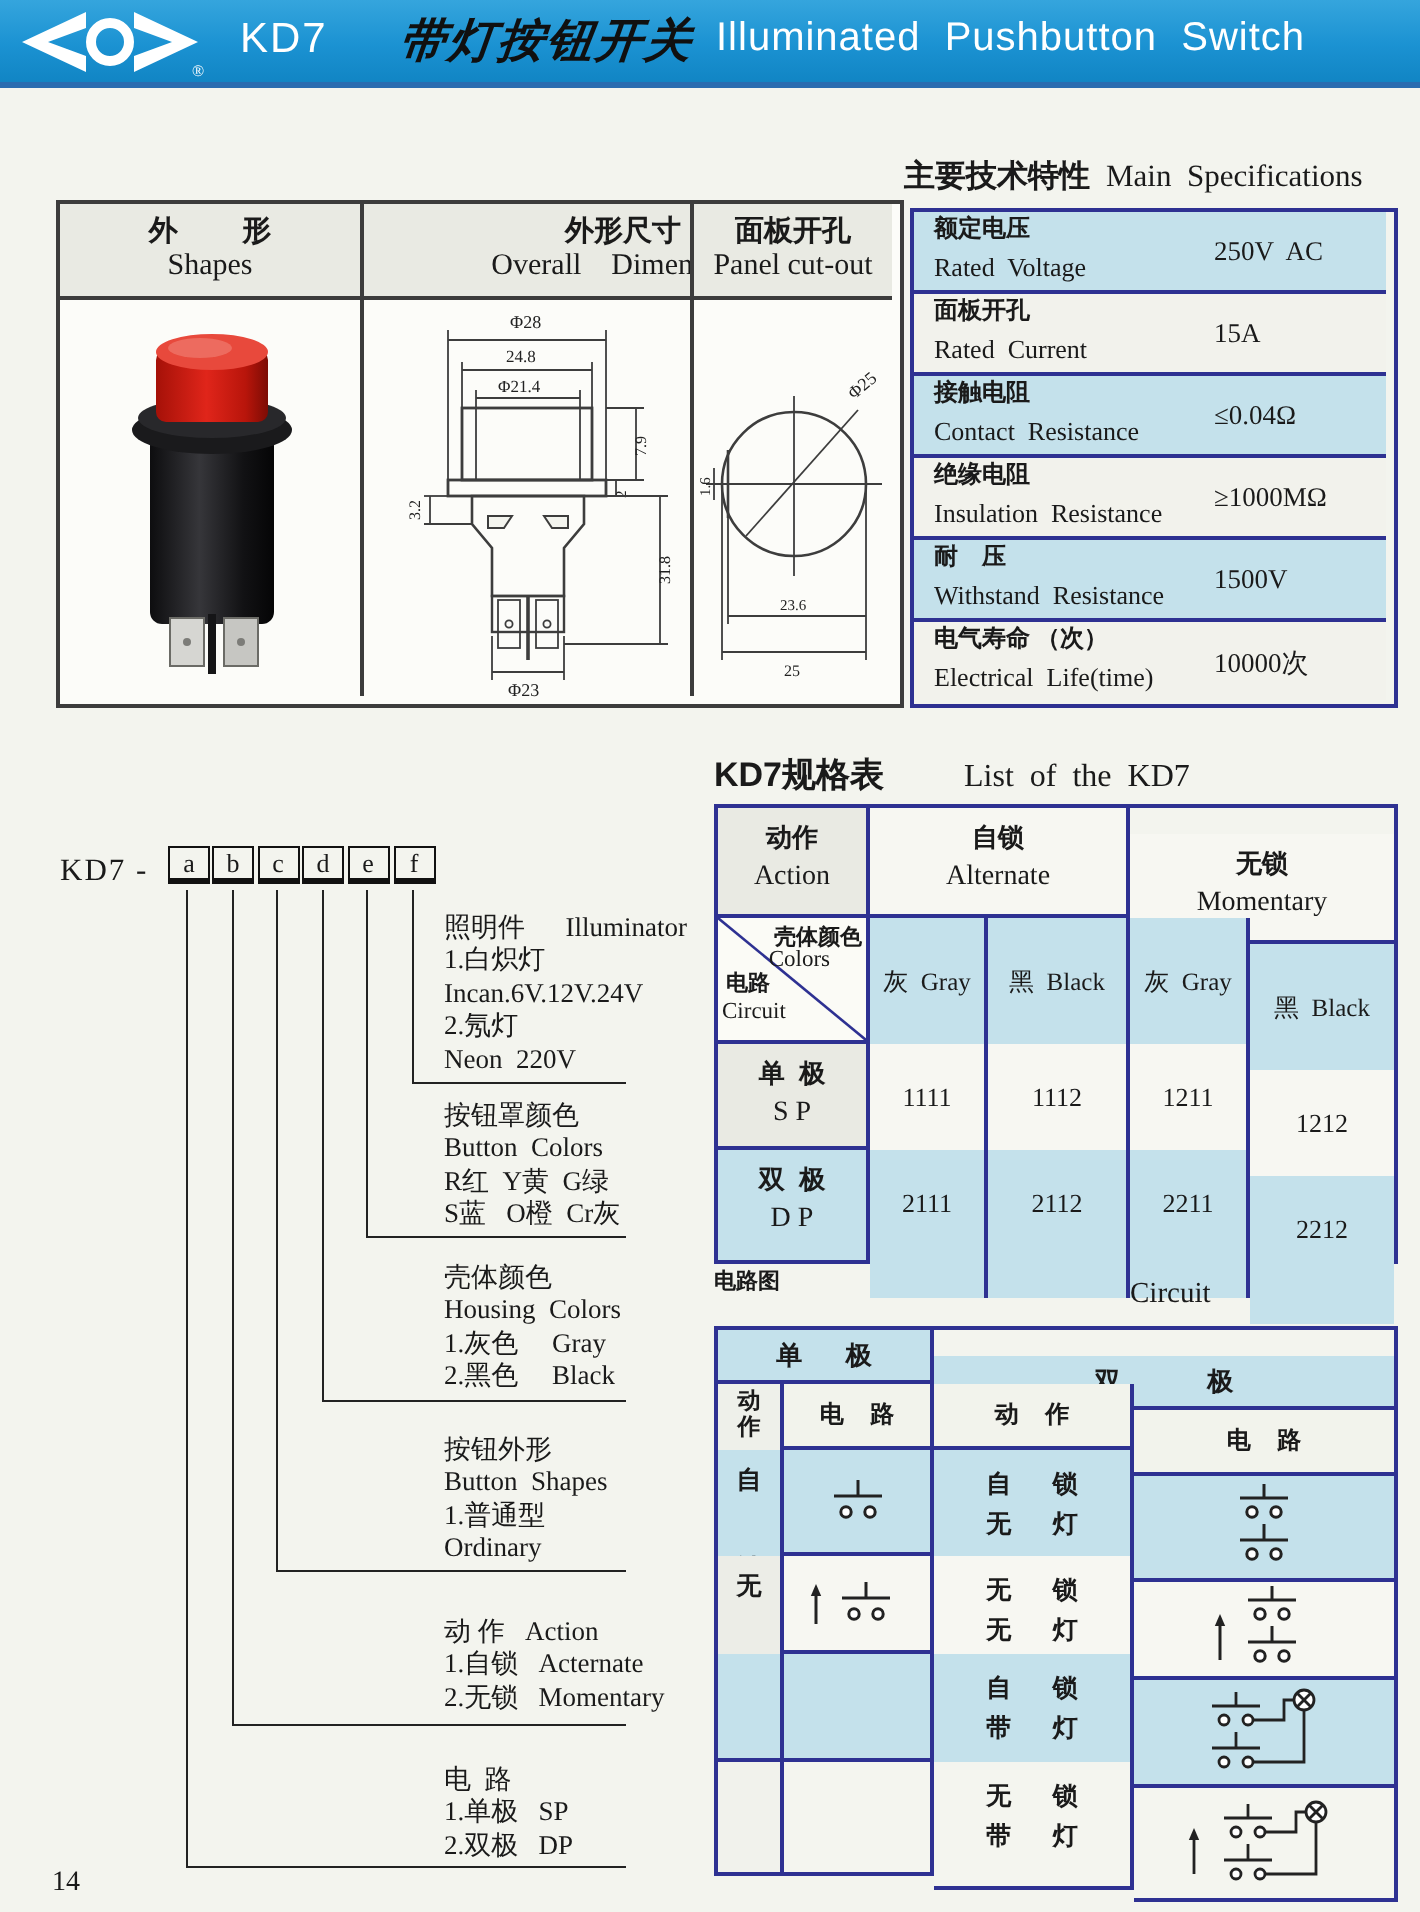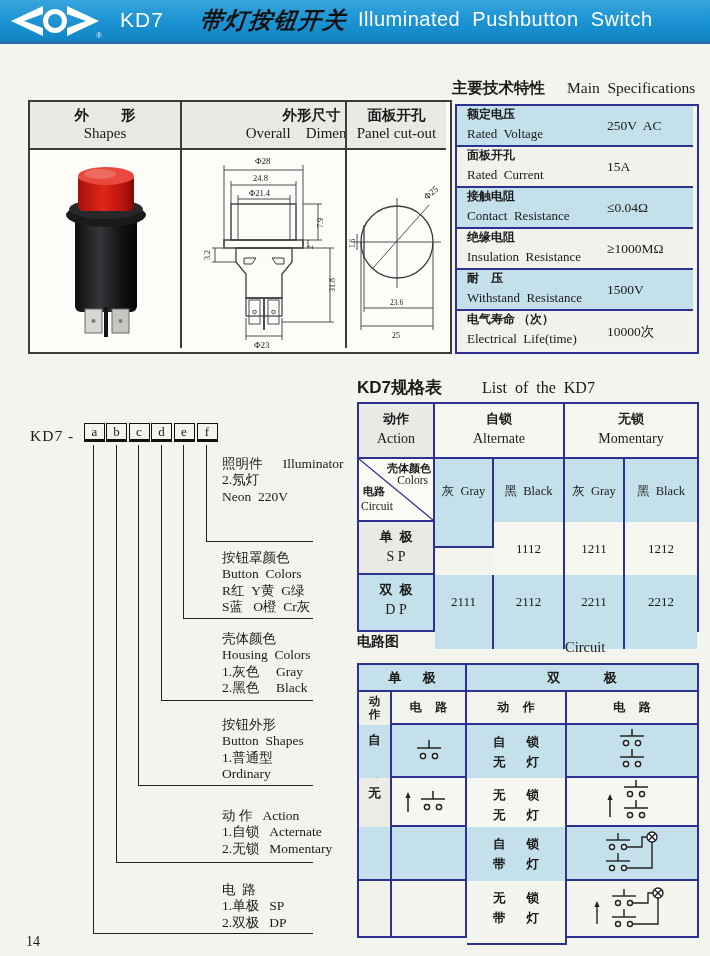--- a/index.html
+++ b/index.html
@@ -22,21 +22,21 @@
   .ovt{position:absolute;left:28px;top:100px;width:420px;height:250px;border:2px solid #3c3c3c;background:#fcfcf9;}
   .ovt .hcell{position:absolute;top:0;height:46px;background:#e9eae3;border-bottom:2px solid #3c3c3c;
               text-align:center;}
   .ovt .vline{position:absolute;top:0;width:0;height:246px;border-left:2px solid #3c3c3c;}
   .ovt .h-zh{font-family:"Liberation Sans",sans-serif;font-weight:bold;font-size:14.5px;margin-top:4px;white-space:pre;}
   .ovt .h-en{font-size:15px;white-space:pre;}
 
   
   .spec-title{position:absolute;left:452px;top:78px;font-size:15.5px;}
   .spec-title .zh{font-family:"Liberation Sans",sans-serif;font-weight:bold;}
-  .spec-title .en{margin-left:22px;}
+  .spec-title .en{margin-left:8px;}
   .specs{position:absolute;left:455px;top:104px;width:240px;height:246px;border:2px solid #2e3192;}
   .spec-row{position:absolute;left:0;width:236px;height:39px;border-bottom:2px solid #2e3192;}
   .spec-row:last-child{border-bottom:none;}
   .spec-row .zh{position:absolute;left:10px;top:0;font-family:Liberation Serif, serif;
                 font-weight:bold;font-size:12px;white-space:pre;}
   .spec-row .en{position:absolute;left:10px;top:20px;font-size:13px;white-space:pre;}
   .spec-row .val{position:absolute;left:150px;top:12px;font-size:13.5px;white-space:pre;}
   .bg-blue{background:#c4e1eb;} .bg-paper{background:#f2f2ec;} .bg-gray{background:#e9eae3;}
   .bg-white{background:#f7f7f2;}
 
@@ -51,28 +51,28 @@
   .branch{position:absolute;left:222px;width:175px;font-size:13.5px;line-height:16.4px;}
   .branch div{white-space:pre;}
 
   
   .lt-title{position:absolute;left:357px;top:376px;font-size:17px;}
   .lt-title .zh{font-family:"Liberation Sans",sans-serif;font-weight:bold;}
   .lt-title .en{font-size:16px;margin-left:40px;}
   .ltable{position:absolute;left:357px;top:402px;width:338px;height:226px;border:2px solid #2e3192;}
   .ltable .cell{position:absolute;border-right:2px solid #2e3192;border-bottom:2px solid #2e3192;
                 text-align:center;overflow:hidden;}
-  .cell.last-col{border-right:none;} .cell.last-row{border-bottom:none;}
+  .cell.last-col{border-right:none;margin-top:13px;} .cell.last-row{border-bottom:none;}
   .lt-zh{font-family:"Liberation Sans",sans-serif;font-weight:bold;font-size:13px;margin-top:6px;white-space:pre;}
   .lt-en{font-size:14px;margin-top:3px;white-space:pre;}
   .lt-sub{font-size:12.5px;line-height:1;padding-top:26px;white-space:pre;}
   .lt-val{font-size:13px;padding-top:19px;}
 
   
-  .ct-title{position:absolute;left:357px;top:633px;font-size:14px;}
+  .ct-title{position:absolute;left:357px;top:633px;font-size:11px;}
   .ct-title .zh{font-family:"Liberation Sans",sans-serif;font-weight:bold;}
   .ct-en{position:absolute;left:565px;top:639px;font-size:14.5px;}
   .ctable{position:absolute;left:357px;top:663px;width:338px;height:271px;border:2px solid #2e3192;}
   .ctable .cell{position:absolute;border-right:2px solid #2e3192;border-bottom:2px solid #2e3192;
                 text-align:center;overflow:hidden;}
   .ct-h{font-family:"Liberation Sans",sans-serif;font-weight:bold;font-size:13px;line-height:25px;white-space:pre;}
   .ct-sh{font-family:"Liberation Sans",sans-serif;font-weight:bold;font-size:12px;line-height:31px;white-space:pre;}
   .ct-sh2{font-family:"Liberation Sans",sans-serif;font-weight:bold;font-size:11.5px;line-height:13px;
           white-space:pre;padding-top:3px;}
   .ct-act{font-family:"Liberation Sans",sans-serif;font-weight:bold;font-size:12.5px;line-height:22px;
@@ -258,20 +258,22 @@
 
   <div class="lline" style="left:206px;top:445px;width:106px;height:96px;"></div>
   <div class="lline" style="left:183px;top:445px;width:129px;height:173px;"></div>
   <div class="lline" style="left:160.5px;top:445px;width:151px;height:255px;"></div>
   <div class="lline" style="left:138px;top:445px;width:174px;height:340px;"></div>
   <div class="lline" style="left:115.5px;top:445px;width:196px;height:417px;"></div>
   <div class="lline" style="left:93px;top:445px;width:219px;height:488px;"></div>
 
   <div class="branch" style="top:456px;">
     <div>照明件      Illuminator</div>
+    <div>1.白炽灯</div>
+    <div>Incan.6V.12V.24V</div>
     <div>2.氖灯</div>
     <div>Neon  220V</div>
   </div>
   <div class="branch" style="top:550px;">
     <div>按钮罩颜色</div>
     <div>Button  Colors</div>
     <div>R红  Y黄  G绿</div>
     <div>S蓝   O橙  Cr灰</div>
   </div>
   <div class="branch" style="top:631px;">
@@ -312,33 +314,34 @@
     <div class="cell bg-white last-col" style="left:206px;top:0;width:132px;height:53px;">
       <div class="lt-zh">无锁</div>
       <div class="lt-en">Momentary</div>
     </div>
 
     <div class="cell" style="left:0;top:55px;width:74px;height:61px;background:#fbfbf6;">
       <svg width="74" height="61" style="position:absolute;left:0;top:0;">
         <line x1="0" y1="0" x2="74" y2="61" stroke="#2e3192" stroke-width="1.3"></line>
       </svg>
       <div class="abs sans" style="right:2px;top:2px;font-weight:bold;font-size:11px;">壳体颜色</div>
-      <div class="abs" style="right:5px;top:15px;font-size:11.5px;">Colors</div>
+      <div class="abs" style="right:18px;top:15px;font-size:11.5px;">Colors</div>
       <div class="abs sans" style="left:4px;top:25px;font-weight:bold;font-size:11px;">电路</div>
       <div class="abs" style="left:2px;top:41px;font-size:11.5px;">Circuit</div>
     </div>
     <div class="cell bg-blue lt-sub" style="left:76px;top:55px;width:57px;height:61px;">灰  Gray</div>
     <div class="cell bg-blue lt-sub" style="left:135px;top:55px;width:69px;height:61px;">黑  Black</div>
     <div class="cell bg-blue lt-sub" style="left:206px;top:55px;width:58px;height:61px;">灰  Gray</div>
     <div class="cell bg-blue lt-sub last-col" style="left:266px;top:55px;width:72px;height:61px;">黑  Black</div>
 
     <div class="cell bg-gray" style="left:0;top:118px;width:74px;height:51px;">
       <div class="lt-zh">单  极</div>
       <div class="lt-en">S P</div>
     </div>
+    <div class="cell bg-white lt-val" style="left:76px;top:118px;width:57px;height:51px;">1111</div>
     <div class="cell bg-white lt-val" style="left:135px;top:118px;width:69px;height:51px;">1112</div>
     <div class="cell bg-white lt-val" style="left:206px;top:118px;width:58px;height:51px;">1211</div>
     <div class="cell bg-white lt-val last-col" style="left:266px;top:118px;width:72px;height:51px;">1212</div>
 
     <div class="cell bg-blue last-row" style="left:0;top:171px;width:74px;height:55px;">
       <div class="lt-zh">双  极</div>
       <div class="lt-en">D P</div>
     </div>
     <div class="cell bg-blue lt-val last-row" style="left:76px;top:171px;width:57px;height:55px;">2111</div>
     <div class="cell bg-blue lt-val last-row" style="left:135px;top:171px;width:69px;height:55px;">2112</div>

